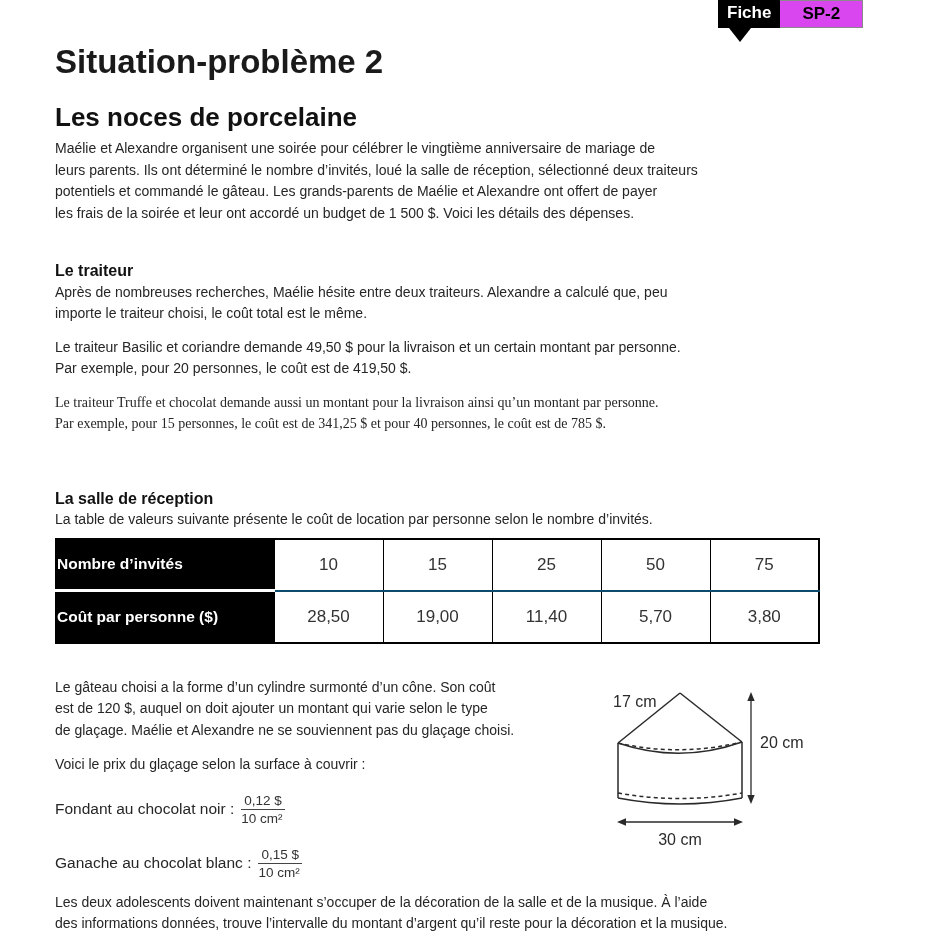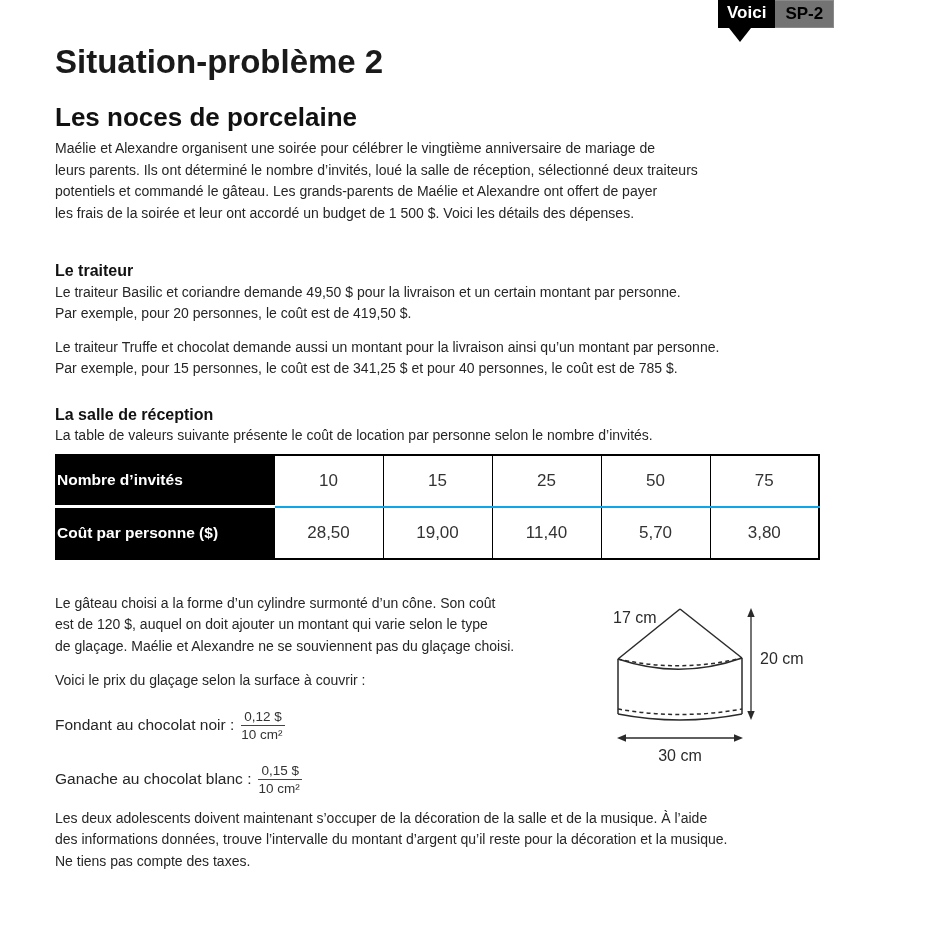--- a/index.html
+++ b/index.html
@@ -19,50 +19,50 @@
   .badge-fiche {
     background: #000; color: #fff; font-weight: bold; font-size: 17px;
     padding: 3px 9px 4px; position: relative; line-height: 19px;
   }
   .badge-tail {
     position: absolute; top: 100%; left: 11px; width: 0; height: 0;
     border-left: 11px solid transparent; border-right: 11px solid transparent;
     border-top: 14px solid #000;
   }
   .badge-code {
-    background: #737373; color: #000; font-weight: bold; font-size: 17px;
-    padding: 3px 10px 4px; border: 1px solid #8a8a8a; border-left: none; line-height: 19px;
+    background: #d946ef; color: #000; font-weight: bold; font-size: 17px;
+    padding: 3px 22px 4px; border: 1px solid #8a8a8a; border-left: none; line-height: 19px;
   }
 
   h1.title {
     font-size: 33px; font-weight: bold; color: #1a1a1a;
     margin: 0 0 25px 0; line-height: 36px;
   }
   h2.subtitle { font-size: 26px; font-weight: bold; color: #111; margin: 0 0 9px 0; line-height: 24px; }
   h3.sec { font-size: 16px; font-weight: bold; color: #111; margin: 0; line-height: 21.5px; }
   p, .para { font-size: 14px; line-height: 21.5px; margin: 0; }
   .pre { white-space: pre-line; }
 
   .intro { margin-bottom: 36px; }
   .sp12 { margin-bottom: 12px; }
-  .sp36 { margin-bottom: 24px; }
+  .sp36 { margin-bottom: 53px; font-family: Liberation Serif, serif; }
 
   
   table.prix {
     border-collapse: collapse; margin-top: 7px; margin-bottom: 33px;
     width: 765px; table-layout: fixed;
     border: 2px solid #000;
   }
   table.prix td { border: 1px solid #000; height: 27px; padding: 15px 0; }
   td.hdr {
     background: #000; color: #fff; font-weight: bold; font-size: 15.5px;
     width: 218px; padding-left: 10px; text-align: left;
   }
   tr.r1 td.hdr { border-bottom: 3px solid #fff; }
-  tr.r1 td.val { border-bottom: 2px solid #0ea5e9; }
+  tr.r1 td.val { border-bottom: 2px solid #0c4a6e; }
   td.val { text-align: center; font-size: 17px; color: #333; }
 
   
   .gateau-row { display: flex; align-items: flex-start; }
   .gateau-left { width: 555px; }
   .gateau-fig { margin-left: 0; margin-top: 2px; }
   .glacage-intro { margin-top: 13px; }
   .frac-line { display: flex; align-items: center; font-size: 15.5px; }
   .frac-line.f1 { margin-top: 17px; }
   .frac-line.f2 { margin-top: 21px; }
@@ -72,37 +72,39 @@
 
   .conclusion { margin-top: 12px; }
 
   svg text { font-family: "Liberation Sans", sans-serif; font-size: 16px; fill: #2a2a2a; }
 </style>
 </head>
 <body>
 
 <div class="badge">
   <div class="badge-fiche">
-    <span>Voici</span>
+    <span>Fiche</span>
     <div class="badge-tail"></div>
   </div>
   <div class="badge-code">SP-2</div>
 </div>
 
 <div class="page">
 
   <h1 class="title">Situation-problème 2</h1>
   <h2 class="subtitle">Les noces de porcelaine</h2>
   <p class="pre intro">Maélie et Alexandre organisent une soirée pour célébrer le vingtième anniversaire de mariage de
 leurs parents. Ils ont déterminé le nombre d’invités, loué la salle de réception, sélectionné deux traiteurs
 potentiels et commandé le gâteau. Les grands-parents de Maélie et Alexandre ont offert de payer
 les frais de la soirée et leur ont accordé un budget de 1 500 $. Voici les détails des dépenses.</p>
 
   <div>
     <h3 class="sec">Le traiteur</h3>
+    <p class="pre sp12">Après de nombreuses recherches, Maélie hésite entre deux traiteurs. Alexandre a calculé que, peu
+importe le traiteur choisi, le coût total est le même.</p>
     <p class="pre sp12">Le traiteur Basilic et coriandre demande 49,50 $ pour la livraison et un certain montant par personne.
 Par exemple, pour 20 personnes, le coût est de 419,50 $.</p>
     <p class="pre sp36">Le traiteur Truffe et chocolat demande aussi un montant pour la livraison ainsi qu’un montant par personne.
 Par exemple, pour 15 personnes, le coût est de 341,25 $ et pour 40 personnes, le coût est de 785 $.</p>
   </div>
 
   <div>
     <h3 class="sec">La salle de réception</h3>
     <p>La table de valeurs suivante présente le coût de location par personne selon le nombre d’invités.</p>
     <table class="prix">

